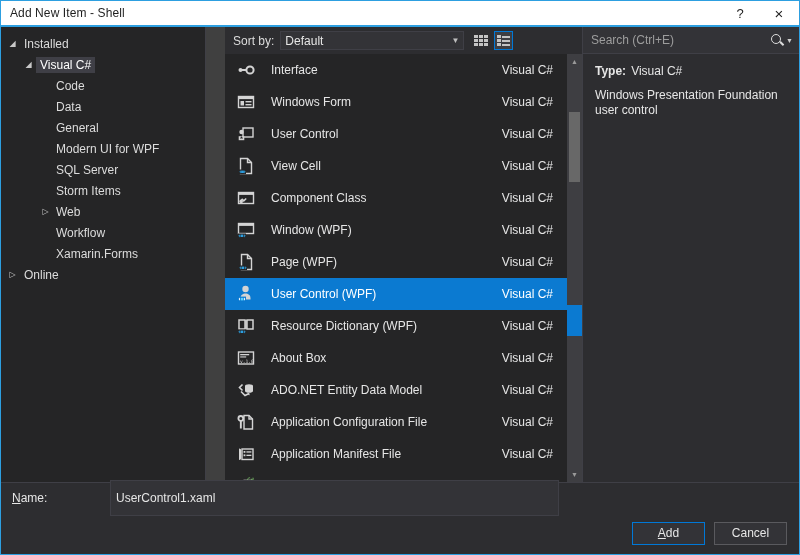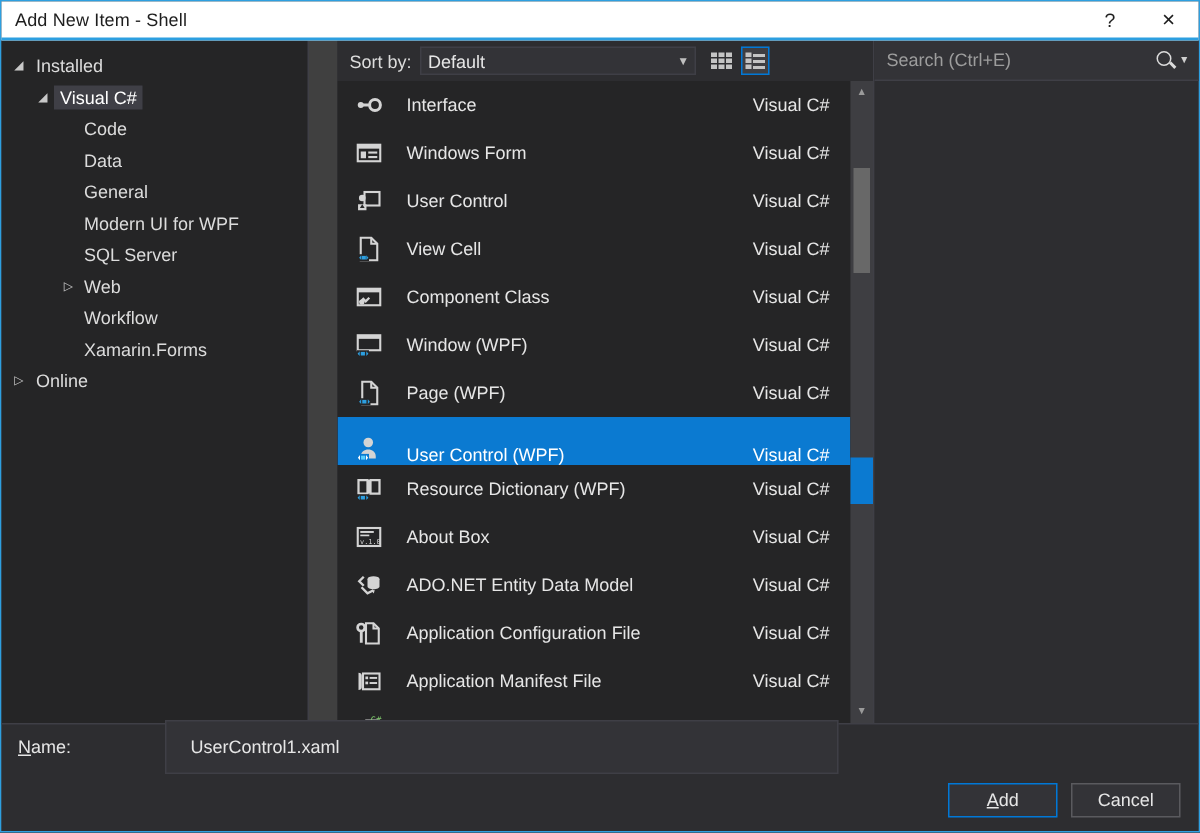--- a/index.html
+++ b/index.html
@@ -112,21 +112,21 @@
   .list-wrap { flex: 1 1 auto; display: flex; min-height: 0; }
   .list {
     flex: 1 1 auto; overflow: hidden; min-width: 0;
     background: #252526;
   }
   .row {
     height: 32px; display: flex; align-items: center;
     color: #e6e6e6; font-size: 12px; cursor: default;
     padding-left: 6px;
   }
-  .row.sel { background: #0b7ad1; color: #ffffff; align-items: flex-end; }
+  .row.sel { background: #0b7ad1; color: #ffffff; }
   .row .ico { width: 30px; flex: 0 0 30px; display:flex; align-items:center; justify-content:center; }
   .row .nm { flex: 1 1 auto; padding-left: 10px; white-space: nowrap; overflow: hidden; }
   .row .lang { flex: 0 0 auto; padding-right: 14px; }
 
   
   .vscroll {
     width: 15px; flex: 0 0 15px;
     background: #3e3e42;
     display: flex; flex-direction: column;
     position: relative;
@@ -191,21 +191,21 @@
     border-top: 1px solid #3f3f46;
   }
   .name-label {
     width: 98px; flex: 0 0 98px;
     font-size: 12px; color: #e6e6e6;
   }
   .name-label u { text-decoration: underline; }
   .name-input {
     flex: 1 1 auto; height: 36px;
     background: #333337; border: 1px solid #3f3f46;
-    color: #e6e6e6; font-size: 12px; padding: 0 16px; outline: 0;
+    color: #e6e6e6; font-size: 12px; padding: 0 5px; outline: 0;
     font-family: "Liberation Sans", sans-serif;
     margin-right: 229px;
   }
   .btn-row {
     height: 42px; display: flex; align-items: center;
     justify-content: flex-end; gap: 9px; padding-right: 12px;
   }
   .btn {
     width: 73px; height: 23px;
     display: flex; align-items: center; justify-content: center;
@@ -253,20 +253,24 @@
             <span class="glyph"></span>
             <span class="tree-label">General</span>
           </div>
           <div class="tree-node lvl2">
             <span class="glyph"></span>
             <span class="tree-label">Modern UI for WPF</span>
           </div>
           <div class="tree-node lvl2">
             <span class="glyph"></span>
             <span class="tree-label">SQL Server</span>
+          </div>
+          <div class="tree-node lvl2">
+            <span class="glyph"></span>
+            <span class="tree-label">Storm Items</span>
           </div>
           <div class="tree-node lvl2">
             <span class="glyph">▷</span>
             <span class="tree-label">Web</span>
           </div>
           <div class="tree-node lvl2">
             <span class="glyph"></span>
             <span class="tree-label">Workflow</span>
           </div>
           <div class="tree-node lvl2">
@@ -509,20 +513,26 @@
     </div>
 
     <div class="right-pane">
       <div class="search-box">
         <input class="search-input" value="" placeholder="Search (Ctrl+E)" style="">
         <span class="search-ico">
           <span class="mag"></span>
           <span class="search-chev">▼</span>
         </span>
       </div>
+      <div class="details">
+        <div class="det-line">
+          <span class="k">Type:</span><span>Visual C#</span>
+        </div>
+        <div class="det-desc">Windows Presentation Foundation user control</div>
+      </div>
     </div>
 
   </div>
 
   <div class="footer">
     <div class="name-row">
       <span class="name-label"><span></span><u>N</u><span>ame:</span></span>
       <input class="name-input" value="UserControl1.xaml" style="">
     </div>
     <div class="btn-row">

